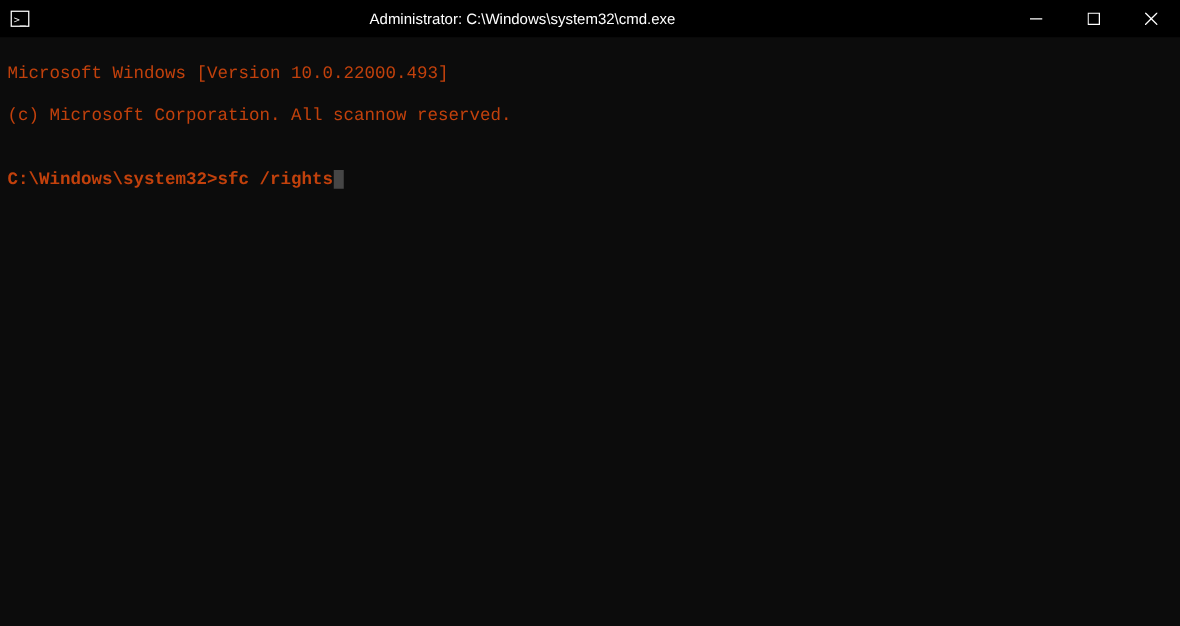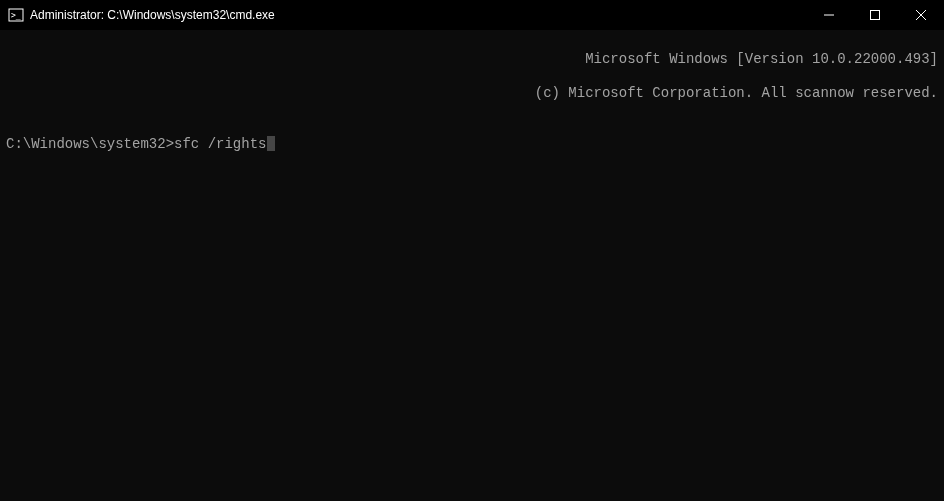--- a/index.html
+++ b/index.html
@@ -27,53 +27,54 @@
     .titlebar-icon {
       width: 16px;
       height: 16px;
       margin-right: 6px;
       display: flex;
       align-items: center;
       justify-content: center;
     }
     .titlebar-title {
       flex: 1;
+      text-align: center;
     }
     .window-controls {
       display: flex;
       height: 100%;
     }
     .win-btn {
       width: 46px;
       height: 100%;
       display: flex;
       align-items: center;
       justify-content: center;
       color: #ffffff;
     }
     .win-btn svg {
       width: 10px;
       height: 10px;
     }
     .terminal {
       padding: 4px 6px;
-      color: #a3a3a3;
+      color: #c2410c;
       font-size: 14px;
       line-height: 17px;
       white-space: pre;
       background: #0c0c0c;
       height: calc(100% - 30px);
       font-family: Consolas, 'Courier New', monospace;
-      text-align: right;
     }
     .line {
       display: block;
     }
     .prompt-line {
       display: flex;
+      font-weight: bold;
     }
     .cursor {
       display: inline-block;
       width: 8px;
       height: 15px;
       background: #cccccc;
       vertical-align: text-bottom;
       margin-left: 1px;
       opacity: 0.3;
     }

